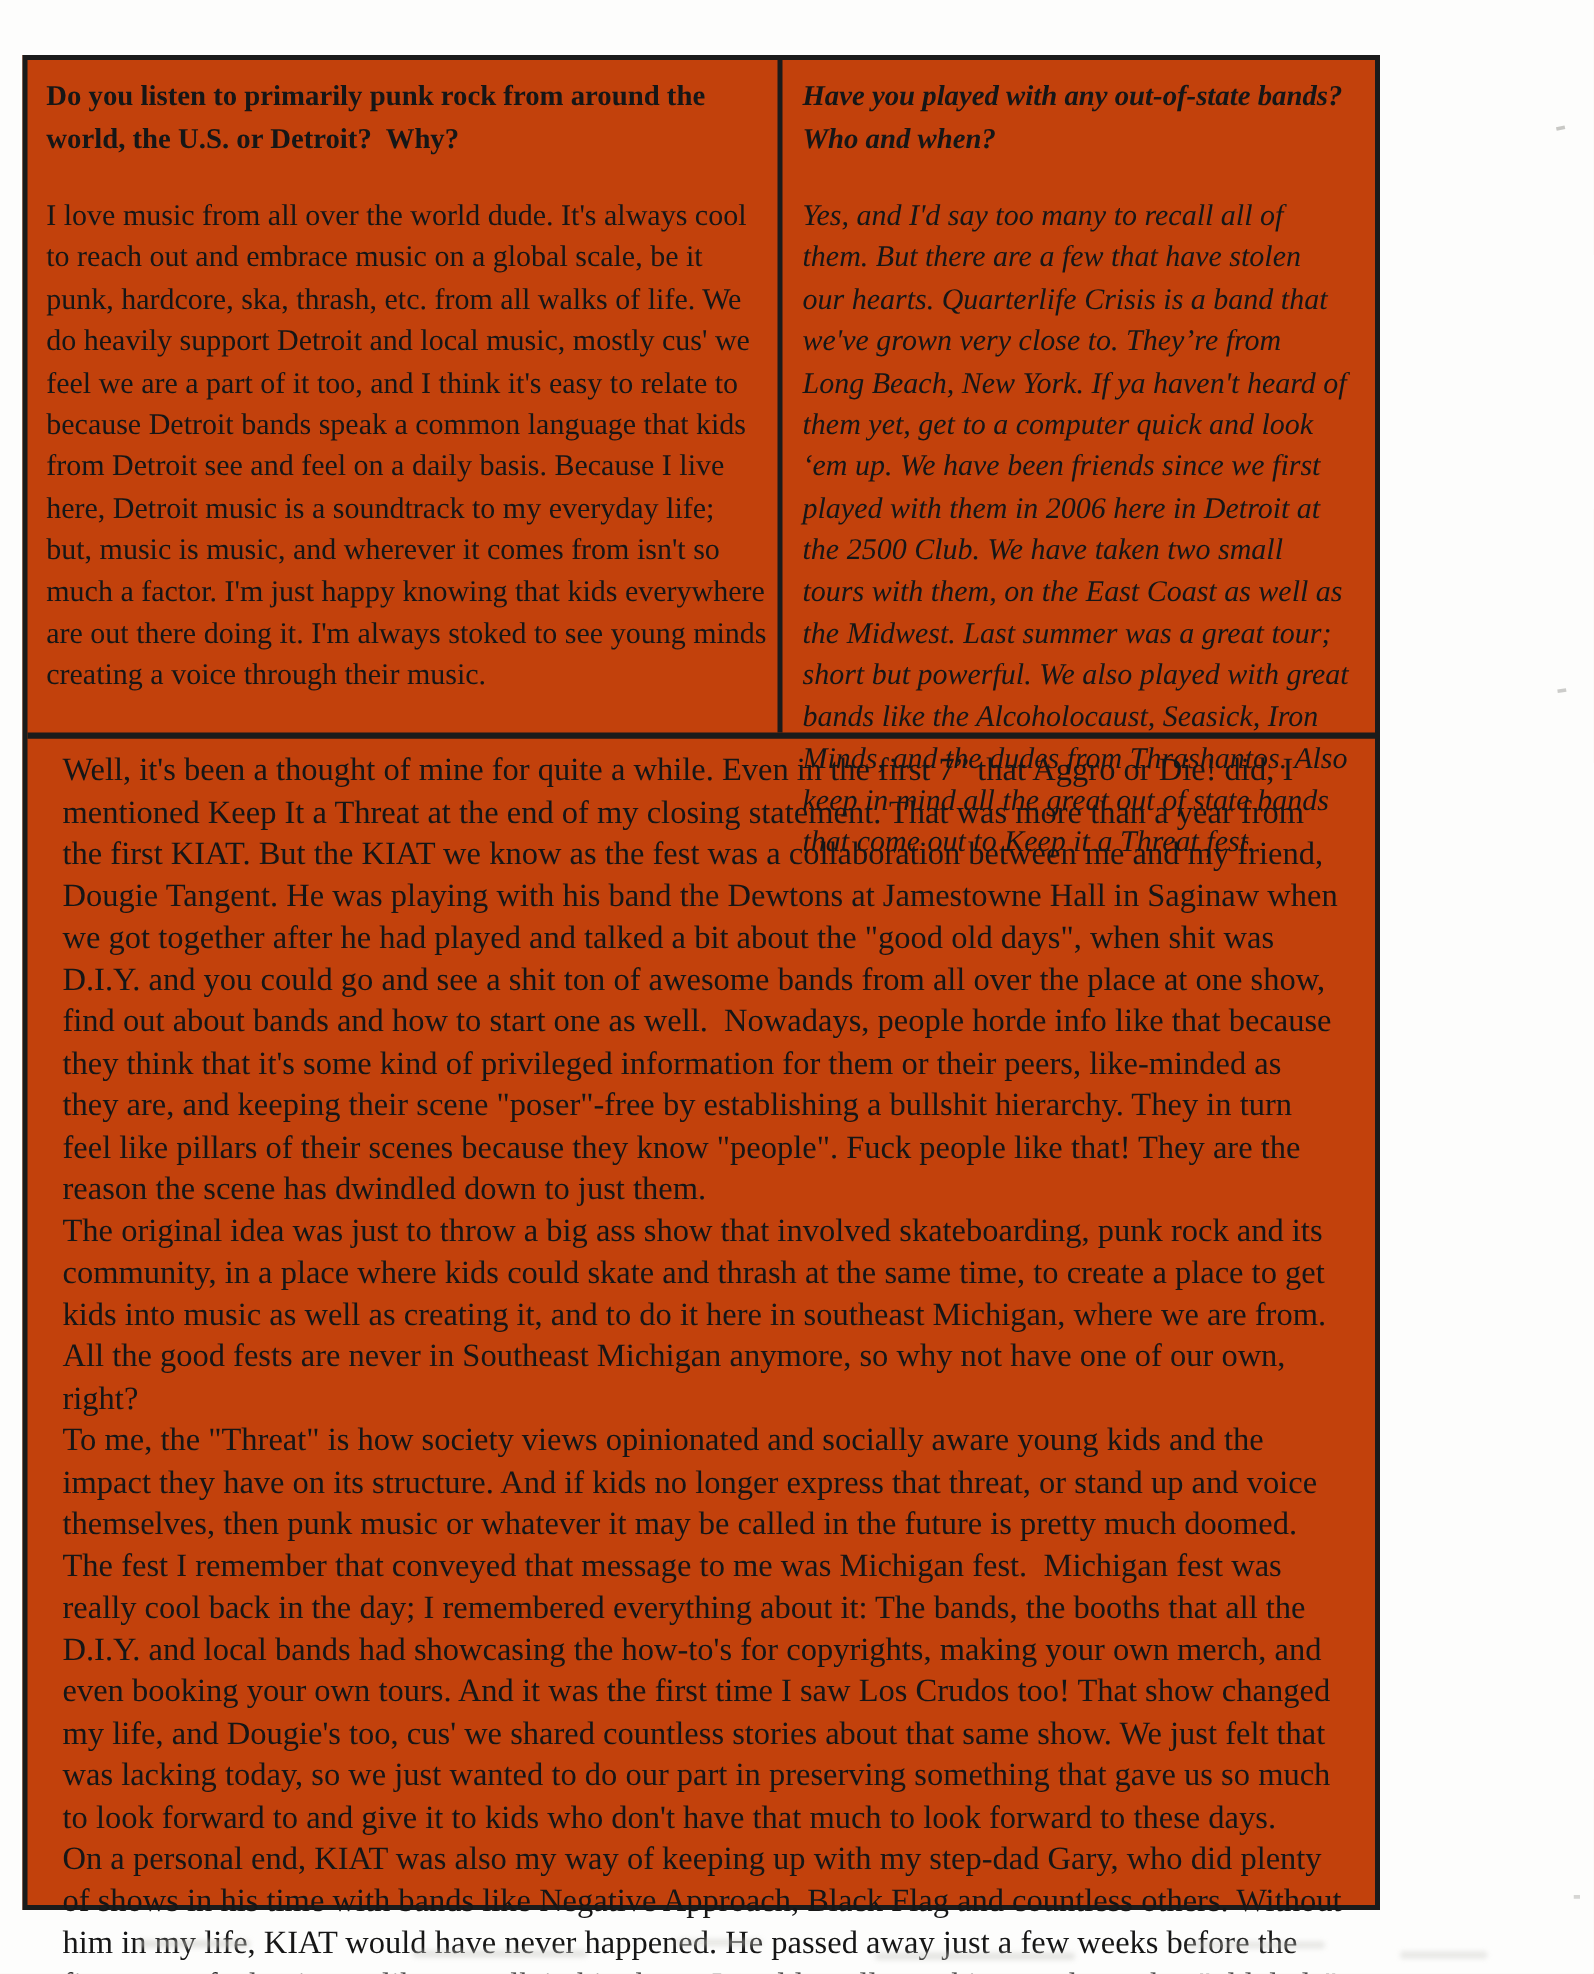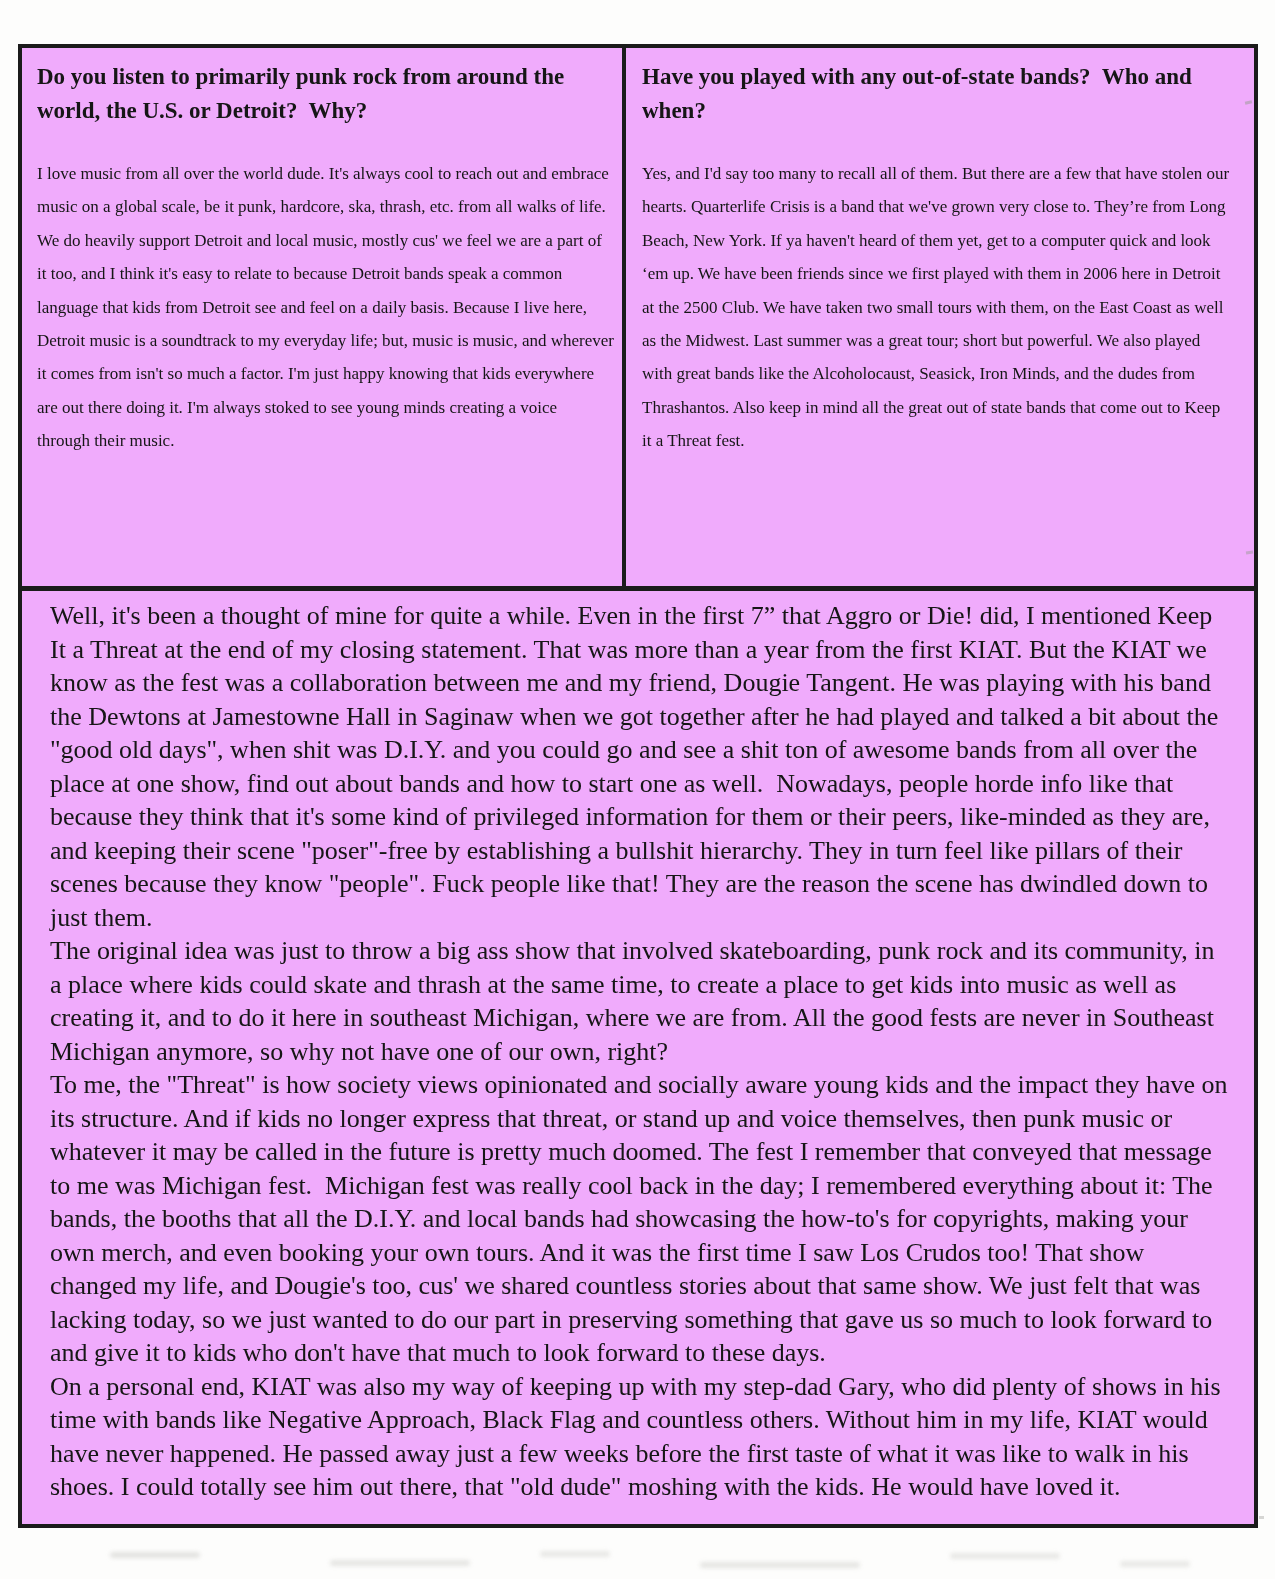--- a/index.html
+++ b/index.html
@@ -17,53 +17,54 @@
   }
   .page {
     position: absolute;
     inset: 0;
     background: #fdfdfc;
   }
   .frame {
     position: absolute;
     left: 18px;
     top: 44px;
-    width: 1240px;
+    width: 1086px;
     height: 1484px;
     border: 4px solid #1b1b1b;
     box-sizing: border-box;
-    background: #f0abfc;
+    background: #c2410c;
   }
   .top-row {
     display: flex;
     height: 543px;
     border-bottom: 5px solid #1b1b1b;
     box-sizing: border-box;
   }
   .col {
     box-sizing: border-box;
   }
   .col-left {
     width: 604px;
     border-right: 4px solid #1b1b1b;
     padding: 12px 8px 0 15px;
   }
   .col-right {
     flex: 1;
     padding: 12px 20px 0 16px;
+    font-style: italic;
   }
   h2.question {
     font-size: 23px;
     line-height: 34px;
     font-weight: bold;
     margin: 0 0 29px 0;
     white-space: pre-wrap;
   }
   p.answer {
-    font-size: 17px;
+    font-size: 24px;
     line-height: 33.4px;
     margin: 0;
     white-space: pre-wrap;
   }
   .bottom-section {
     padding: 8px 26px 0 28px;
   }
   .bottom-section h2.question {
     margin-bottom: 24px;
   }

